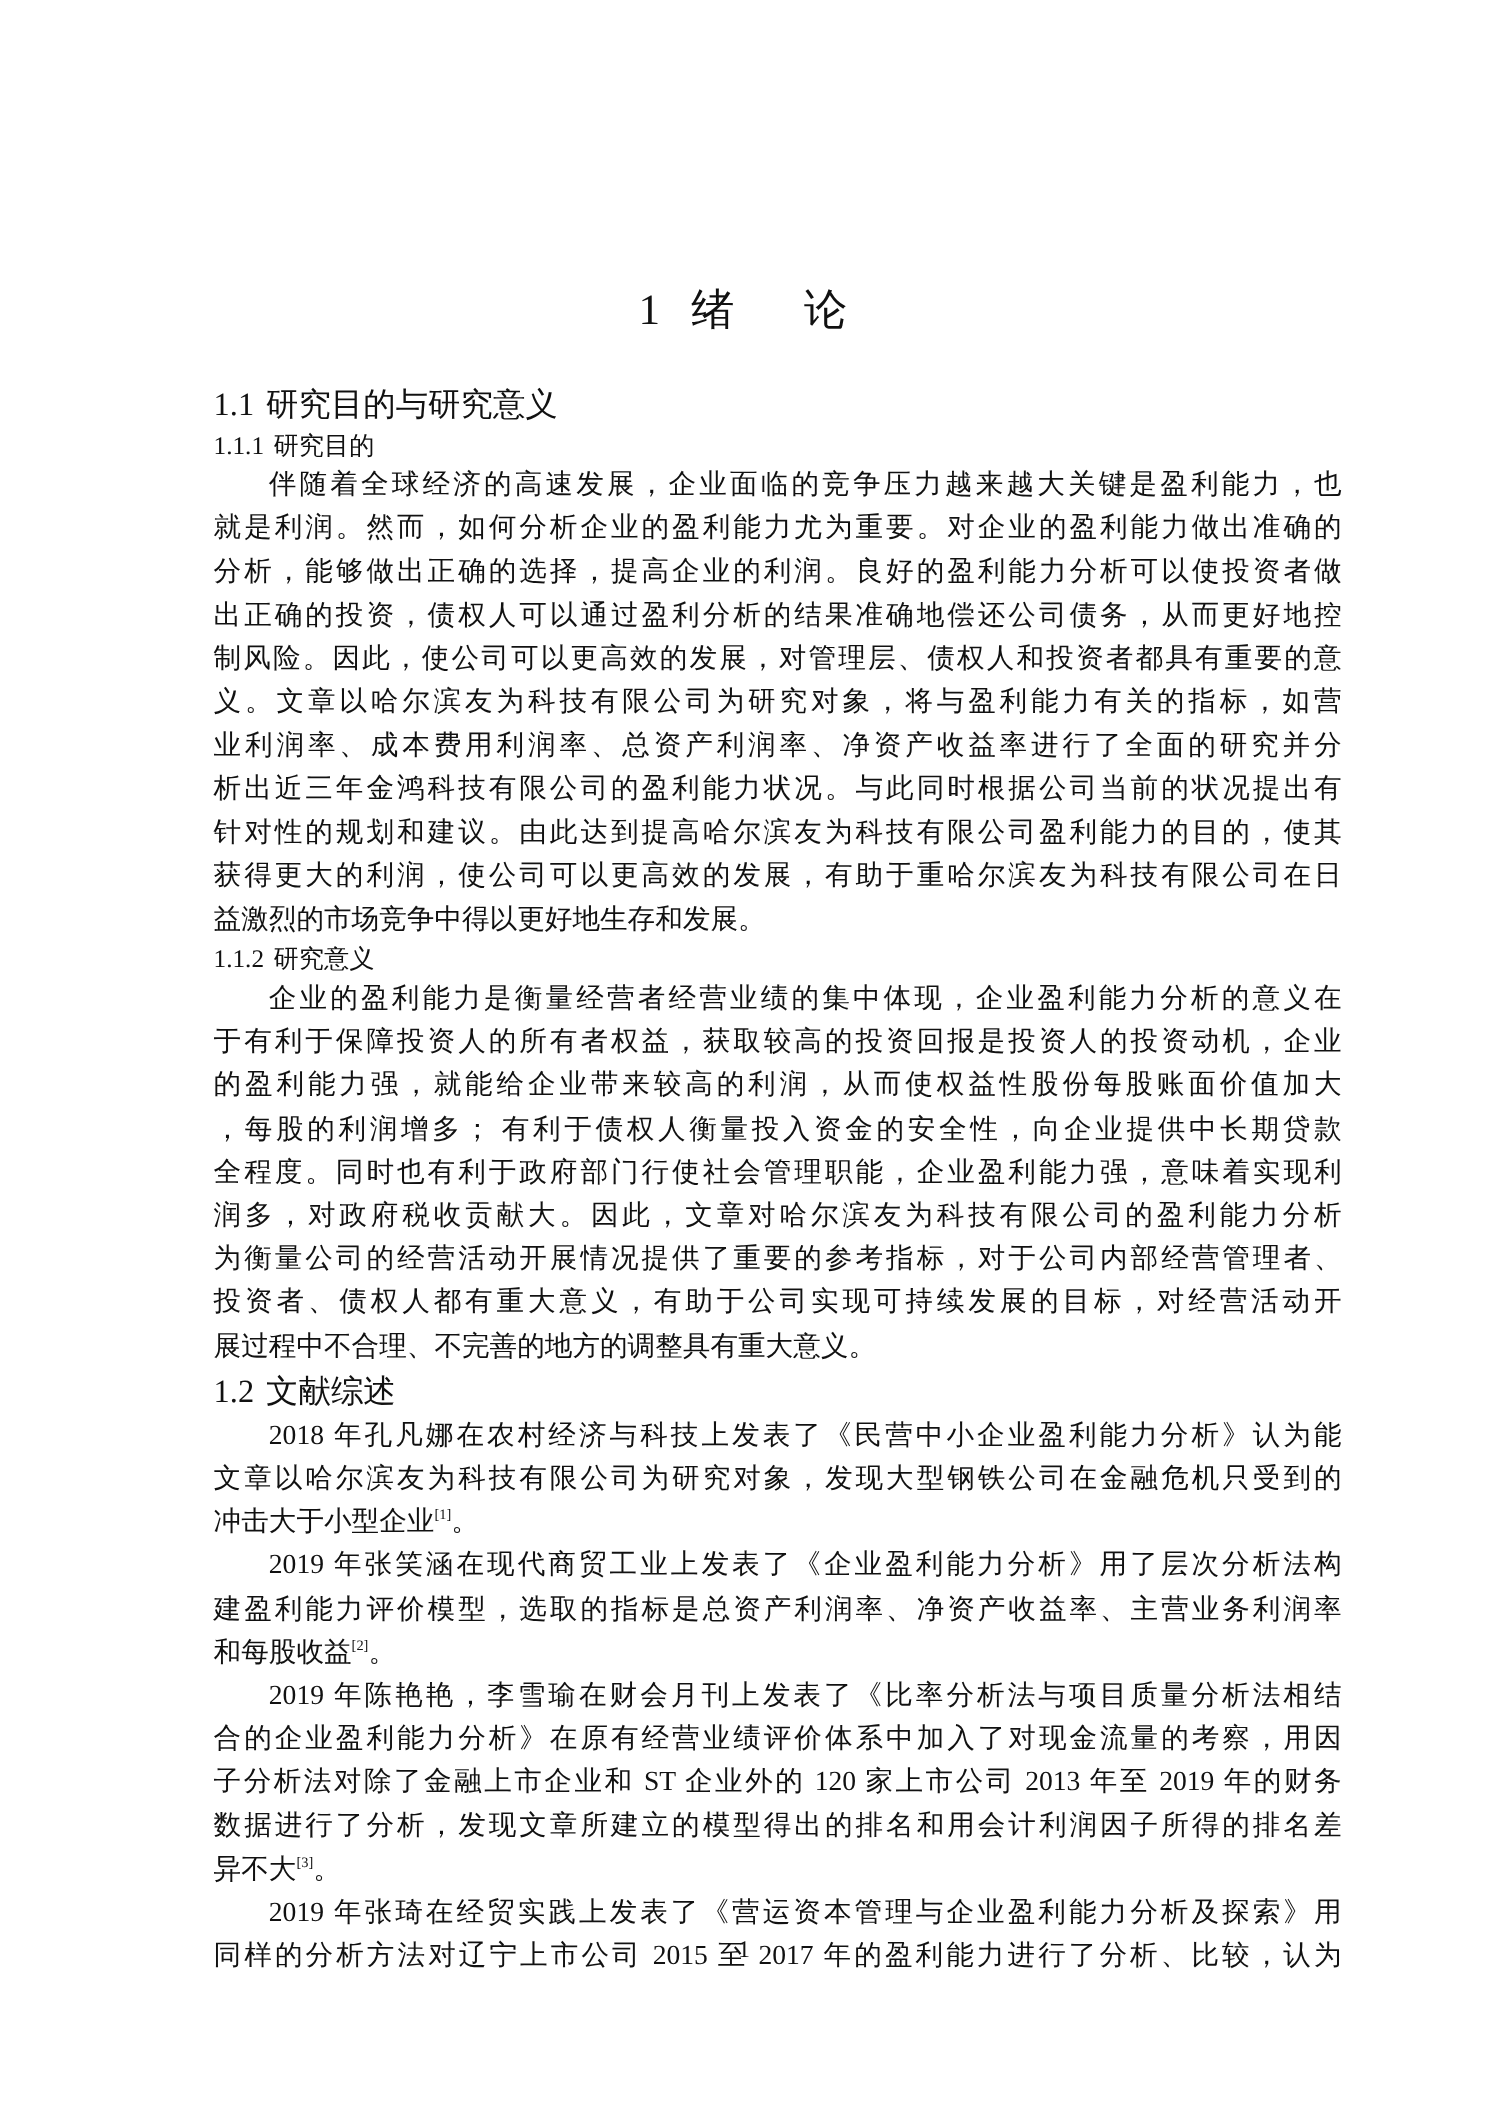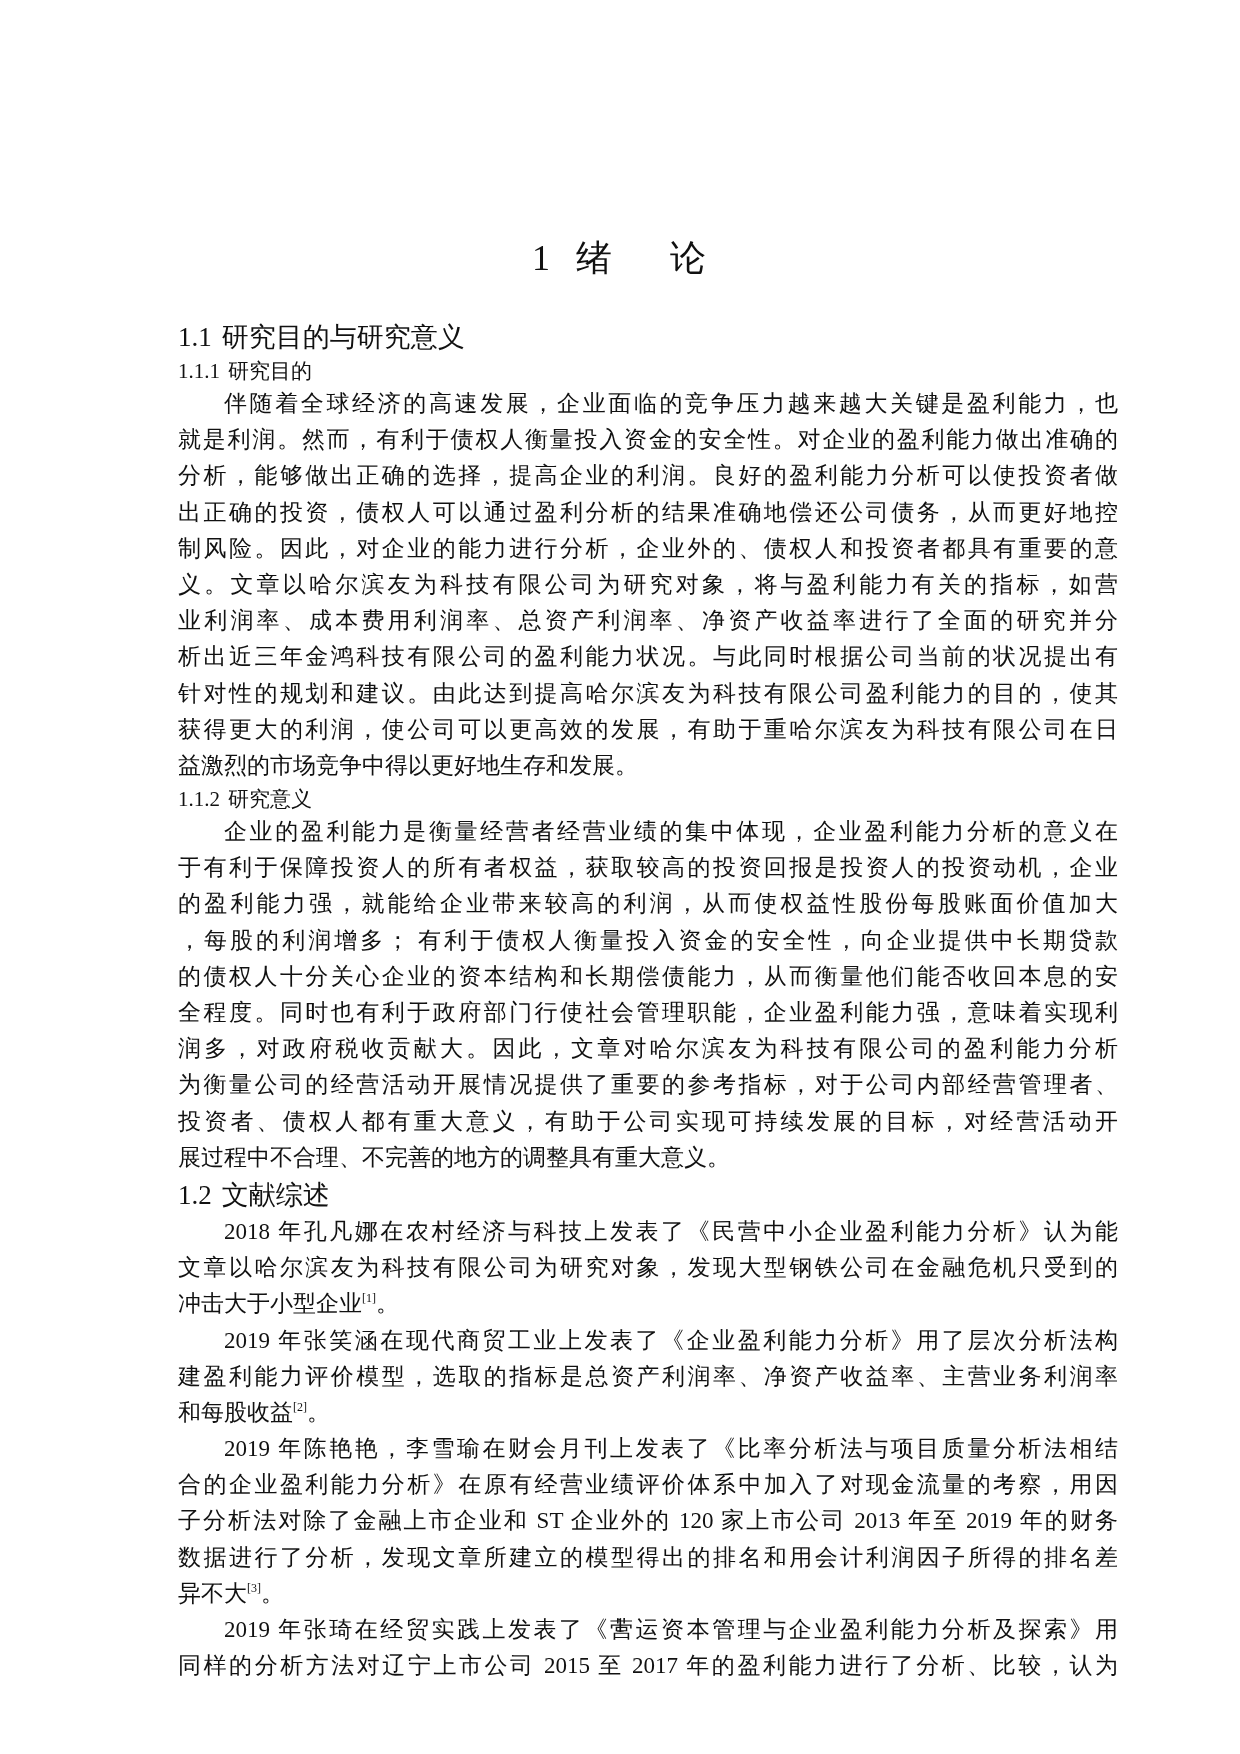--- a/index.html
+++ b/index.html
@@ -97,41 +97,40 @@
 
     <div class="h2">
       <span class="secnum">1.1</span><span>研究目的与研究意义</span>
     </div>
 
     <div class="h3">
       <span class="secnum">1.1.1</span><span>研究目的</span>
     </div>
     <div class="para">
       <span class="line indent">伴随着全球经济的高速发展，企业面临的竞争压力越来越大关键是盈利能力，也</span>
-      <span class="line">就是利润。然而，有利于债权人衡量投入资金的安全性。对企业的盈利能力做出准确的</span>
+      <span class="line">就是利润。然而，如何分析企业的盈利能力尤为重要。对企业的盈利能力做出准确的</span>
       <span class="line">分析，能够做出正确的选择，提高企业的利润。良好的盈利能力分析可以使投资者做</span>
       <span class="line">出正确的投资，债权人可以通过盈利分析的结果准确地偿还公司债务，从而更好地控</span>
-      <span class="line">制风险。因此，对企业的能力进行分析，企业外的、债权人和投资者都具有重要的意</span>
+      <span class="line">制风险。因此，使公司可以更高效的发展，对管理层、债权人和投资者都具有重要的意</span>
       <span class="line">义。文章以哈尔滨友为科技有限公司为研究对象，将与盈利能力有关的指标，如营</span>
       <span class="line">业利润率、成本费用利润率、总资产利润率、净资产收益率进行了全面的研究并分</span>
       <span class="line">析出近三年金鸿科技有限公司的盈利能力状况。与此同时根据公司当前的状况提出有</span>
       <span class="line">针对性的规划和建议。由此达到提高哈尔滨友为科技有限公司盈利能力的目的，使其</span>
       <span class="line">获得更大的利润，使公司可以更高效的发展，有助于重哈尔滨友为科技有限公司在日</span>
       <span class="line last">益激烈的市场竞争中得以更好地生存和发展。</span>
     </div>
 
     <div class="h3">
       <span class="secnum">1.1.2</span><span>研究意义</span>
     </div>
     <div class="para">
       <span class="line indent">企业的盈利能力是衡量经营者经营业绩的集中体现，企业盈利能力分析的意义在</span>
       <span class="line">于有利于保障投资人的所有者权益，获取较高的投资回报是投资人的投资动机，企业</span>
       <span class="line">的盈利能力强，就能给企业带来较高的利润，从而使权益性股份每股账面价值加大</span>
       <span class="line">，每股的利润增多；  有利于债权人衡量投入资金的安全性，向企业提供中长期贷款</span>
-      <span class="line">的债权人十分关心企业的资本结构和长期偿债能力，从而衡量他们能否收回本息的安</span>
       <span class="line">全程度。同时也有利于政府部门行使社会管理职能，企业盈利能力强，意味着实现利</span>
       <span class="line">润多，对政府税收贡献大。因此，文章对哈尔滨友为科技有限公司的盈利能力分析</span>
       <span class="line">为衡量公司的经营活动开展情况提供了重要的参考指标，对于公司内部经营管理者、</span>
       <span class="line">投资者、债权人都有重大意义，有助于公司实现可持续发展的目标，对经营活动开</span>
       <span class="line last">展过程中不合理、不完善的地方的调整具有重大意义。</span>
     </div>
 
     <div class="h2">
       <span class="secnum">1.2</span><span>文献综述</span>
     </div>

